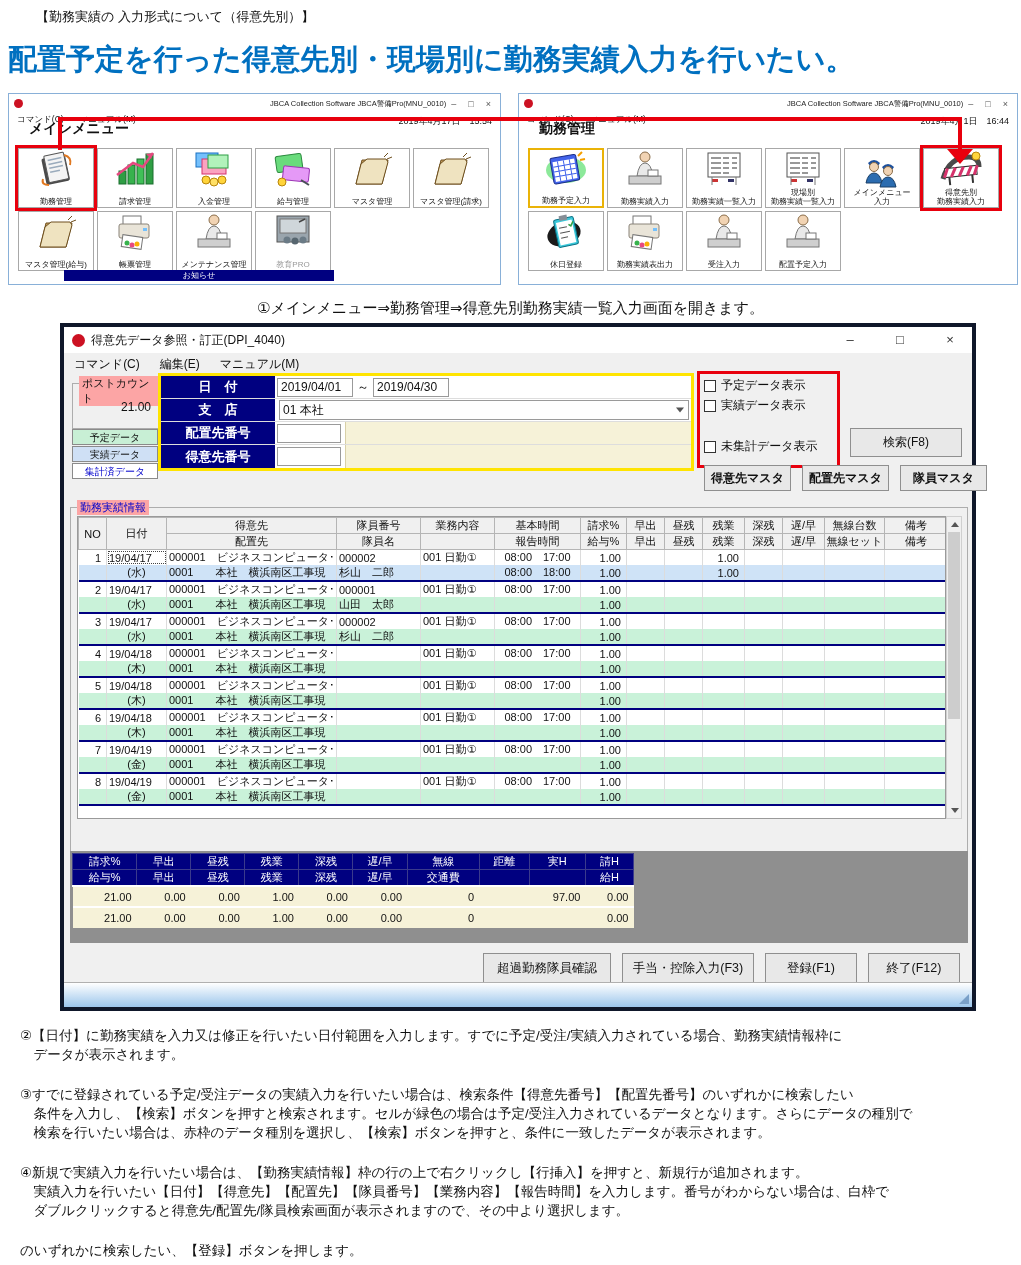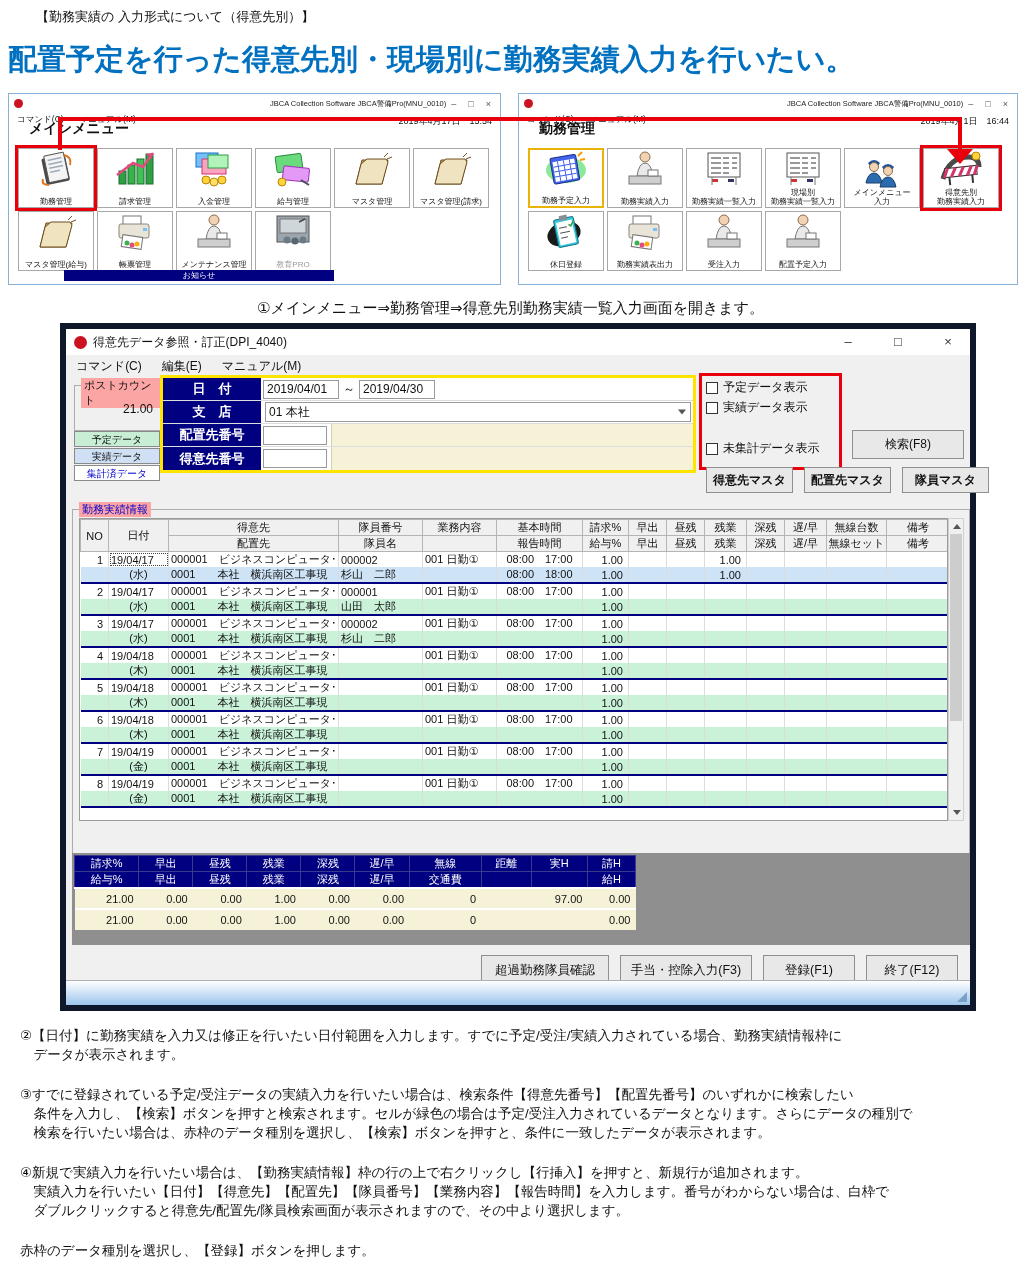--- a/index.html
+++ b/index.html
@@ -38,41 +38,41 @@
   #arrow-v-left  { left:50px; top:27px; width:4px; height:31px; }
   #arrow-v-right { left:950px; top:27px; width:4px; height:31px; }
   #arrow-head { position:absolute; left:939px; top:57px; width:0; height:0; z-index:6;
                 border-left:13px solid transparent; border-right:13px solid transparent;
                 border-top:15px solid #e8000d; }
 
   .step1 { position:absolute; left:0; top:299px; width:100%; text-align:center; font-size:15px; }
 
   
   #dlg { position:absolute; left:60px; top:323px; width:916px; height:688px;
-         background:#f0f0f0; border:6px solid #0f172a; }
+         background:#f0f0f0; border:4px solid #0f172a; }
   .dlg-tb { height:26px; background:#fff; display:flex; align-items:center; gap:6px; padding-left:8px; }
   .dlg-tb .dot { width:13px; height:13px; }
   .dlg-tb .t { flex:1; font-size:12px; }
   .dlg-tb .c { width:44px; text-align:center; font-size:13px; color:#333; line-height:26px; }
   .dlg-mb { display:flex; gap:20px; font-size:12px; padding:3px 10px 4px; background:#f0f0f0; }
 
   .gbox { position:absolute; border:1px solid #adadad; }
   .glabel { position:absolute; top:-8px; left:6px; background:#fca5a5; font-size:11px; padding:0 3px; }
   #postcount { left:8px; top:56px; width:88px; height:46px; }
   #postcount .val { position:absolute; right:8px; top:16px; font-size:12px; }
 
   #legend { position:absolute; left:8px; top:102px; width:86px; }
   .lg { height:16px; border:1px solid #8a8a8a; font-size:10px; text-align:center; line-height:15px;
         margin-bottom:1px; background:#fff; }
 
   #filterbox { position:absolute; left:94px; top:46px; width:536px; height:98px;
                border:3px solid #ffe400; background:#fff; }
   .frow { display:flex; height:23px; border-bottom:1px solid #ddd; }
   .frow:last-child { border-bottom:none; }
-  .flabel { width:98px; background:#000080; color:#fff; font-size:13px; font-weight:bold;
+  .flabel { width:114px; background:#000080; color:#fff; font-size:13px; font-weight:bold;
             display:flex; align-items:center; justify-content:center; flex-shrink:0; }
   .fbody { flex:1; display:flex; align-items:center; gap:4px; padding-left:2px; background:#fff; }
   .inp { border:1px solid #9a9a9a; height:19px; font-size:12px; display:flex; align-items:center;
          padding:0 3px; background:#fff; }
   .date-inp { width:76px; }
   .num-inp  { width:64px; }
   .combo { flex:1; align-self:stretch; margin:1px 2px; border:1px solid #9a9a9a; display:flex;
            align-items:center; font-size:12px; padding-left:3px; position:relative; background:#fff; }
   .combo .arr { position:absolute; right:4px; top:50%; transform:translateY(-50%); width:0; height:0;
                 border-left:4px solid transparent; border-right:4px solid transparent;
@@ -934,15 +934,15 @@
 
   <div id="instructions">
       <p>②【日付】に勤務実績を入力又は修正を行いたい日付範囲を入力します。すでに予定/受注/実績入力されている場合、勤務実績情報枠に
 データが表示されます。</p>
       <p>③すでに登録されている予定/受注データの実績入力を行いたい場合は、検索条件【得意先番号】【配置先番号】のいずれかに検索したい
 条件を入力し、【検索】ボタンを押すと検索されます。セルが緑色の場合は予定/受注入力されているデータとなります。さらにデータの種別で
 検索を行いたい場合は、赤枠のデータ種別を選択し、【検索】ボタンを押すと、条件に一致したデータが表示されます。</p>
       <p>④新規で実績入力を行いたい場合は、【勤務実績情報】枠の行の上で右クリックし【行挿入】を押すと、新規行が追加されます。
 実績入力を行いたい【日付】【得意先】【配置先】【隊員番号】【業務内容】【報告時間】を入力します。番号がわからない場合は、白枠で
 ダブルクリックすると得意先/配置先/隊員検索画面が表示されますので、その中より選択します。</p>
-      <p>赤枠のデータ種別を選択し、【登録】ボタンを押します。</p>
+      <p>のいずれかに検索したい、【登録】ボタンを押します。</p>
     </div>
 </div>
 
 </body></html>

